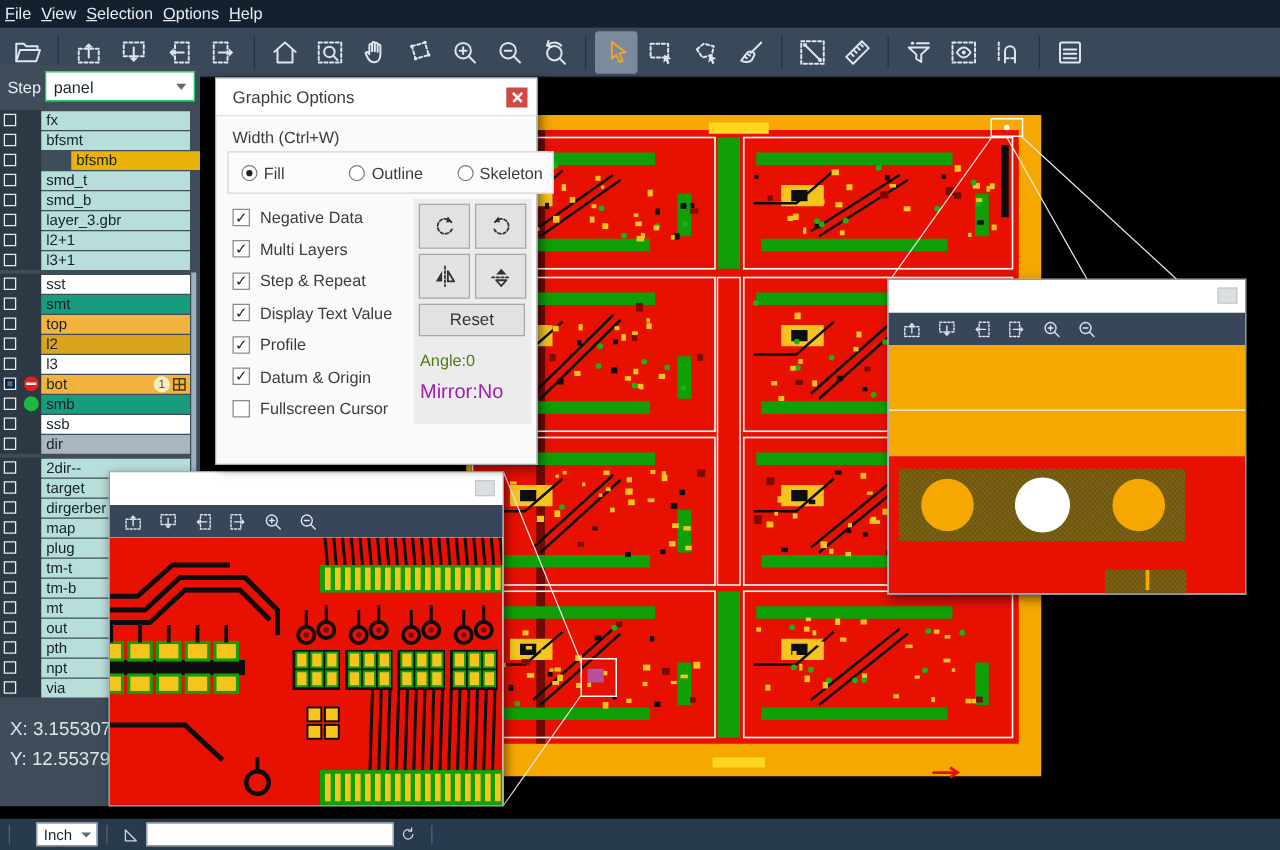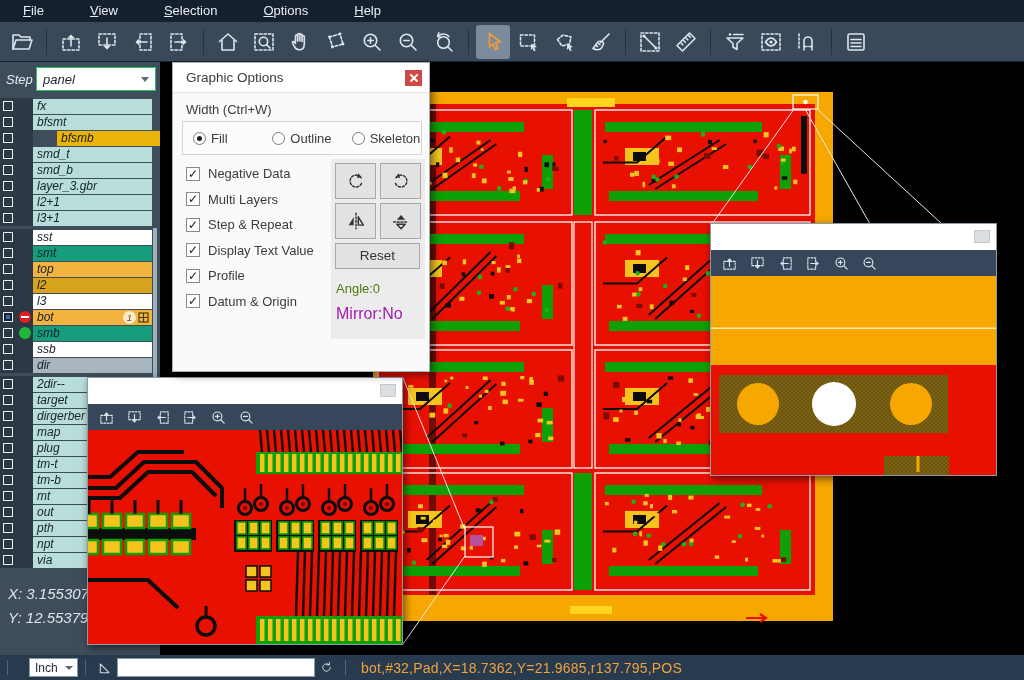--- a/index.html
+++ b/index.html
@@ -1,31 +1,31 @@
 <!DOCTYPE html>
 <html><head>
 <meta charset="utf-8">
 <style>
   html,body{margin:0;padding:0;background:#0d1520;}
   *{box-sizing:border-box;font-family:"Liberation Sans",sans-serif;}
   #app{position:relative;width:1024px;height:680px;background:#000;overflow:hidden;}
 
   
   #menubar{position:absolute;left:0;top:0;width:1024px;height:22px;background:#15202e;display:flex;align-items:center;}
-  .menu-item{color:#e8edf3;font-size:13px;padding:0 23px;height:22px;line-height:22px;cursor:default;}
+  .menu-item{color:#e8edf3;font-size:13px;padding:0 4px;height:22px;line-height:22px;cursor:default;}
   .menu-item u{text-decoration:underline;}
 
   
   #toolbar{position:absolute;left:0;top:22px;width:1024px;height:40px;background:#3a4959;display:flex;align-items:center;padding-left:4px;border-bottom:1px solid #1a2430;}
   .tb-btn{width:34px;height:34px;display:flex;align-items:center;justify-content:center;color:#dde5ee;border-radius:3px;margin:0 1px;}
   .tb-btn.active{background:#7b8b9d;color:#f0a030;}
   .tb-sep{width:1px;height:26px;background:#26313f;margin:0 6px;}
 
   
-  #sidebar{position:absolute;left:0;top:62px;width:160px;height:593px;background:#3f4d5b;font-style:italic;}
+  #sidebar{position:absolute;left:0;top:52px;width:160px;height:593px;background:#3f4d5b;}
   #step-row{position:absolute;left:0;top:0;width:160px;height:34px;display:flex;align-items:center;}
   #step-label{color:#e6ecf2;font-size:13px;margin-left:6px;}
   #step-select{position:absolute;left:36px;top:5px;width:120px;height:24px;background:#fff;border:1px solid #22c55e;display:flex;align-items:center;}
   #step-select .val{font-size:13px;color:#1c2631;margin-left:6px;flex:1;}
   .chev{width:0;height:0;border-left:4px solid transparent;border-right:4px solid transparent;border-top:5px solid #5a6a78;margin-right:6px;}
   #layer-list{position:absolute;left:0;top:36px;width:160px;}
   .layer-group{margin-bottom:3px;}
   .layer-row{height:16px;display:flex;align-items:center;position:relative;}
   .chk-col{width:16px;height:16px;background:#2c3844;display:flex;align-items:center;justify-content:center;flex:0 0 16px;}
   .chk{width:10px;height:10px;border:1.5px solid #e9eff4;background:transparent;}
@@ -47,21 +47,21 @@
 
   
   #dialog{position:absolute;left:172px;top:62px;width:258px;height:310px;background:#fafafa;border:1px solid #a9aeb4;box-shadow:3px 3px 8px rgba(0,0,0,.5);z-index:30;}
   #dlg-title{position:absolute;left:0;top:0;width:100%;height:30px;background:#fff;border-bottom:1px solid #e3e3e3;}
   #dlg-title .t{font-size:13.5px;color:#3c3c3c;line-height:30px;margin-left:13px;}
   #dlg-close{position:absolute;right:7px;top:7px;width:17px;height:16px;background:#cf4a47;position:absolute;}
   #dlg-close::before,#dlg-close::after{content:"";position:absolute;left:3.5px;top:7px;width:10px;height:1.5px;background:#fff;}
   #dlg-close::before{transform:rotate(45deg);}
   #dlg-close::after{transform:rotate(-45deg);}
   #dlg-width-label{position:absolute;left:13px;top:39px;font-size:13px;color:#3c3c3c;}
-  #dlg-radiobox{position:absolute;left:9px;top:58px;width:240px;height:34px;border:1px solid #d5d5d5;background:#fcfcfc;display:flex;align-items:center;}
+  #dlg-radiobox{position:absolute;left:9px;top:58px;width:261px;height:34px;border:1px solid #d5d5d5;background:#fcfcfc;display:flex;align-items:center;}
   .radio-item{display:flex;align-items:center;margin-left:10px;flex:1;}
   .radio{width:13px;height:13px;border:1px solid #7c7c7c;border-radius:50%;background:#fff;position:relative;flex:0 0 13px;}
   .radio.sel::after{content:"";position:absolute;left:3px;top:3px;width:5px;height:5px;border-radius:50%;background:#222;}
   .radio-lab{font-size:13px;color:#3c3c3c;margin-left:5px;}
   #dlg-checks{position:absolute;left:13px;top:98px;}
   .chk-row{height:25.5px;display:flex;align-items:center;}
   .dchk{width:14px;height:14px;border:1px solid #8a8a8a;background:#fff;font-size:12px;line-height:13px;text-align:center;color:#222;flex:0 0 14px;}
   .dchk-lab{font-size:13px;color:#3c3c3c;margin-left:8px;white-space:nowrap;text-align:center;}
   #dlg-right{position:absolute;left:158px;top:96px;width:94px;height:180px;background:#ececec;}
   .tr-btn{position:absolute;width:41px;height:36px;background:#e2e2e2;border:1px solid #a8a8a8;color:#333;display:flex;align-items:center;justify-content:center;}
@@ -965,20 +965,24 @@
           <span class="dchk-lab">Display Text Value</span>
         </div>
         <div class="chk-row">
           <span class="dchk">✓</span>
           <span class="dchk-lab">Profile</span>
         </div>
         <div class="chk-row">
           <span class="dchk">✓</span>
           <span class="dchk-lab">Datum &amp; Origin</span>
         </div>
+        <div class="chk-row">
+          <span class="dchk"></span>
+          <span class="dchk-lab">Fullscreen Cursor</span>
+        </div>
       </div>
     <div id="dlg-right">
       <div id="dlg-reset">Reset</div>
       <div id="dlg-angle">Angle:0</div>
       <div id="dlg-mirror">Mirror:No</div>
     <div class="tr-btn" style="left: 4px; top: 4px;">
           <svg viewBox="0 0 24 24" width="22" height="22" fill="none" stroke="currentColor" stroke-width="1.6" stroke-linecap="round" stroke-linejoin="round">
             <path d="M17.5 8.5A6.5 6.5 0 1 0 18.5 13" stroke-dasharray="2.5 2"></path>
             <path d="M14.5 3.5l3.5 4.5-5 .8z" fill="currentColor" stroke="none"></path>
           </svg>
@@ -1287,16 +1291,15 @@
         </svg>
       </span>
     <input id="cmd-input" value="" style="">
     <span class="sb-icon" id="sb-sync">
         <svg viewBox="0 0 24 24" width="15" height="15" fill="none" stroke="currentColor" stroke-width="1.6" stroke-linecap="round" stroke-linejoin="round">
           <path d="M18 12a6 6 0 1 1-1.7-4.2"></path>
           <path d="M16.5 3.8v4h-4"></path>
         </svg>
       </span>
     <span class="sb-sep"></span>
-    <span id="status-text">bot,#32,Pad,X=18.7362,Y=21.9685,r137.795,POS</span>
   </div>
 
 </div>
 
 </body></html>

